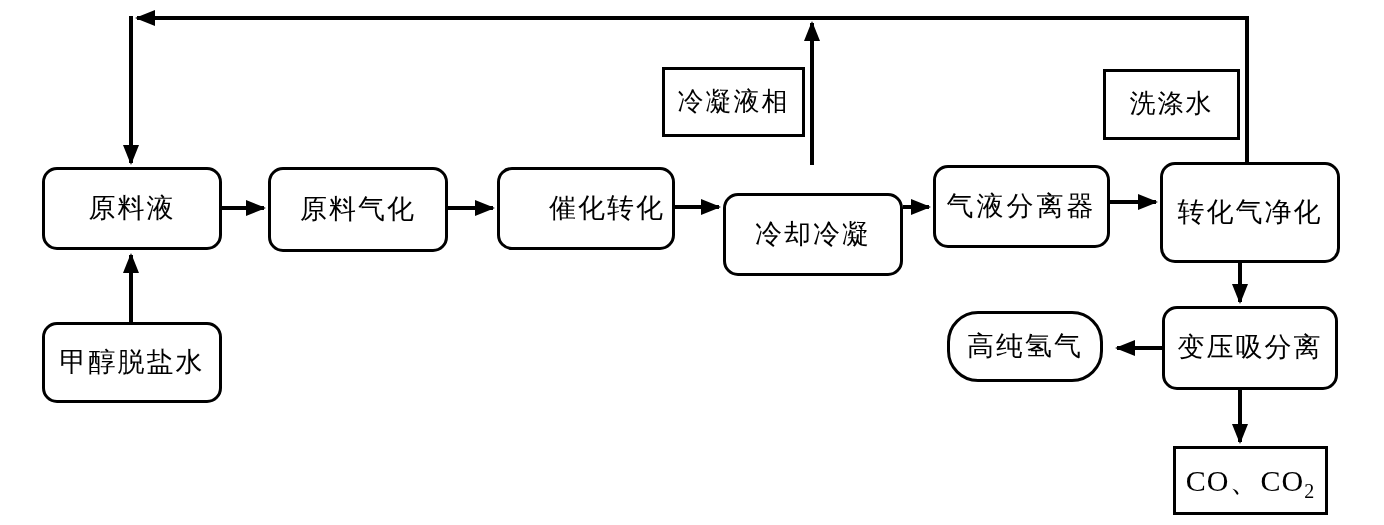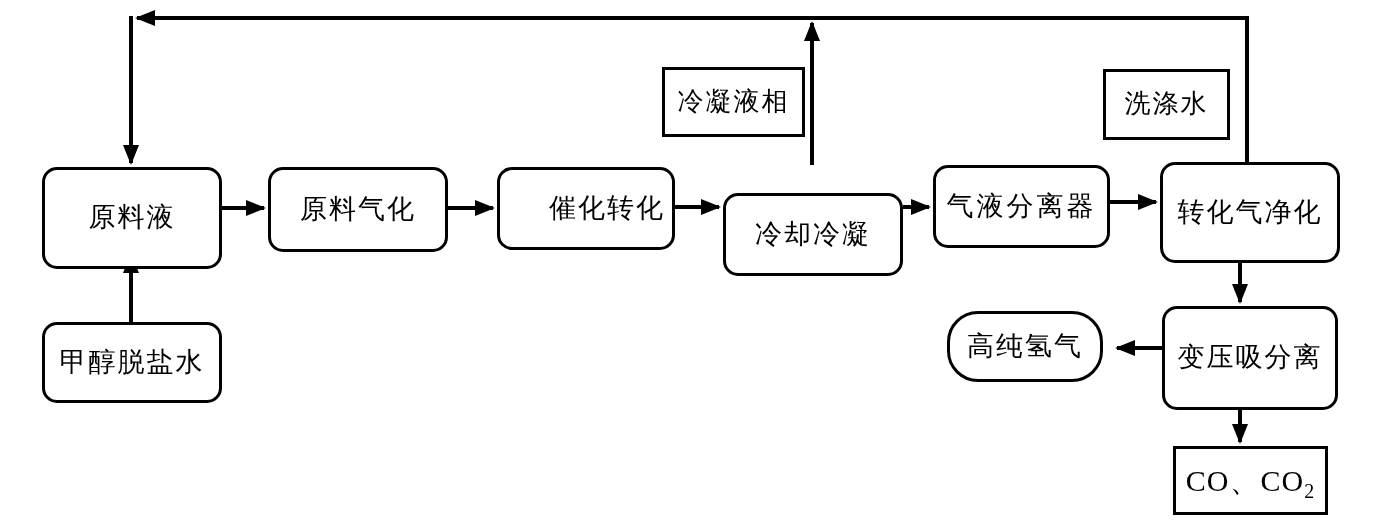--- a/index.html
+++ b/index.html
@@ -20,34 +20,34 @@
     border:3px solid #000000;
     font-size:27px;
     letter-spacing:2px;
     text-align:center;
     line-height:1.1;
   }
   .rounded{border-radius:15px;}
   .sharp{border-radius:0;}
 
   
-  .n-feed-liquid           {left:42px;  top:167px; width:180px; height:102px;}
+  .n-feed-liquid           {left:42px;  top:167px; width:180px; height:83px;}
   .n-feed-vaporization     {left:268px; top:167px; width:180px; height:85px;}
   .n-catalytic-conversion  {left:497px; top:167px; width:178px; height:83px;padding-left:42px;}
   .n-cooling-condensation  {left:723px; top:165px; width:180px; height:83px;margin-top:28px;}
   .n-gas-liquid-separator  {left:933px; top:165px; width:177px; height:83px; letter-spacing:3px;}
   .n-gas-purification      {left:1160px;top:162px; width:180px; height:101px;}
 
   
   .n-methanol-water        {left:42px;  top:322px; width:180px; height:81px;}
   .n-condensate-phase      {left:662px; top:67px;  width:143px; height:70px; font-size:26px;}
-  .n-washing-water         {left:1103px;top:69px;  width:127px; height:71px; font-size:26px;}
+  .n-washing-water         {left:1103px;top:69px;  width:137px; height:71px; font-size:26px;}
 
   
-  .n-psa                   {left:1162px;top:306px; width:176px; height:104px;}
+  .n-psa                   {left:1162px;top:306px; width:176px; height:84px;}
   .n-hydrogen              {left:947px; top:311px; width:156px; height:71px;border-radius:31px;}
   .n-co-co2                {left:1173px;top:446px; width:155px; height:69px; font-size:30px; letter-spacing:1px;text-align:right;}
   .n-co-co2 sub{font-size:20px; line-height:0;}
 </style>
 </head>
 <body>
 
 <div class="canvas">
 
   <svg class="wires" viewBox="0 0 1384 525" xmlns="http://www.w3.org/2000/svg">

